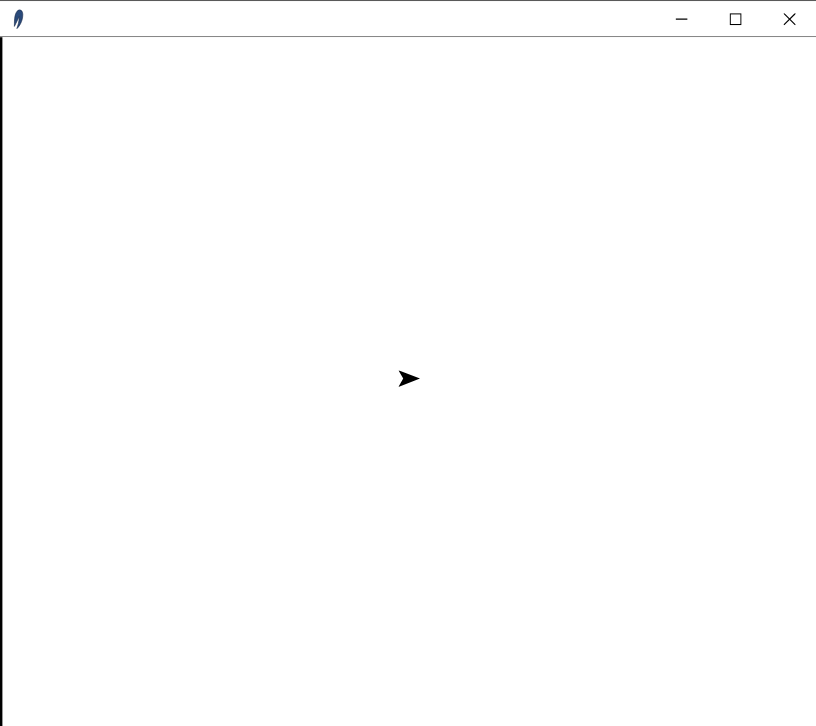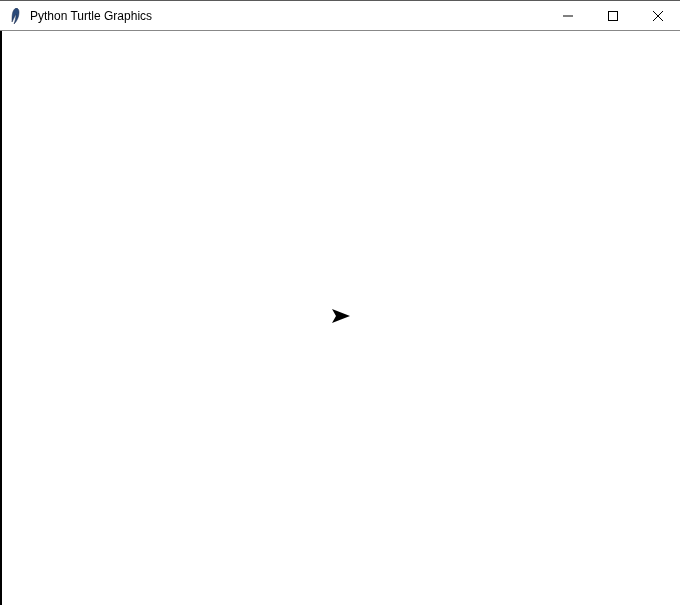--- a/index.html
+++ b/index.html
@@ -74,21 +74,20 @@
 <body>
 
 <div class="window">
 
   <div class="titlebar">
     <div class="app-icon">
       <svg width="14" height="16" viewBox="0 0 14 16">
         <path d="M7 0 C3 2 3 8 3 14 C5 10 6 8 7 6 C7 10 6 13 5 16 C7 14 10 10 10 4 C10 2 9 0 7 0 Z" fill="#2a4a7a" stroke="#1a2a4a" stroke-width="0.5"></path>
       </svg>
     </div>
-    <span class="title-text">Python Turtle Graphics</span>
     <div class="spacer"></div>
     <div class="win-controls">
       <div class="win-btn" title="Minimize">
         <svg width="10" height="10" viewBox="0 0 10 10">
           <line x1="0" y1="5" x2="10" y2="5" stroke="#000" stroke-width="1"></line>
         </svg>
       </div>
       <div class="win-btn" title="Maximize">
         <svg width="10" height="10" viewBox="0 0 10 10">
           <rect x="0.5" y="0.5" width="9" height="9" fill="none" stroke="#000" stroke-width="1"></rect>

